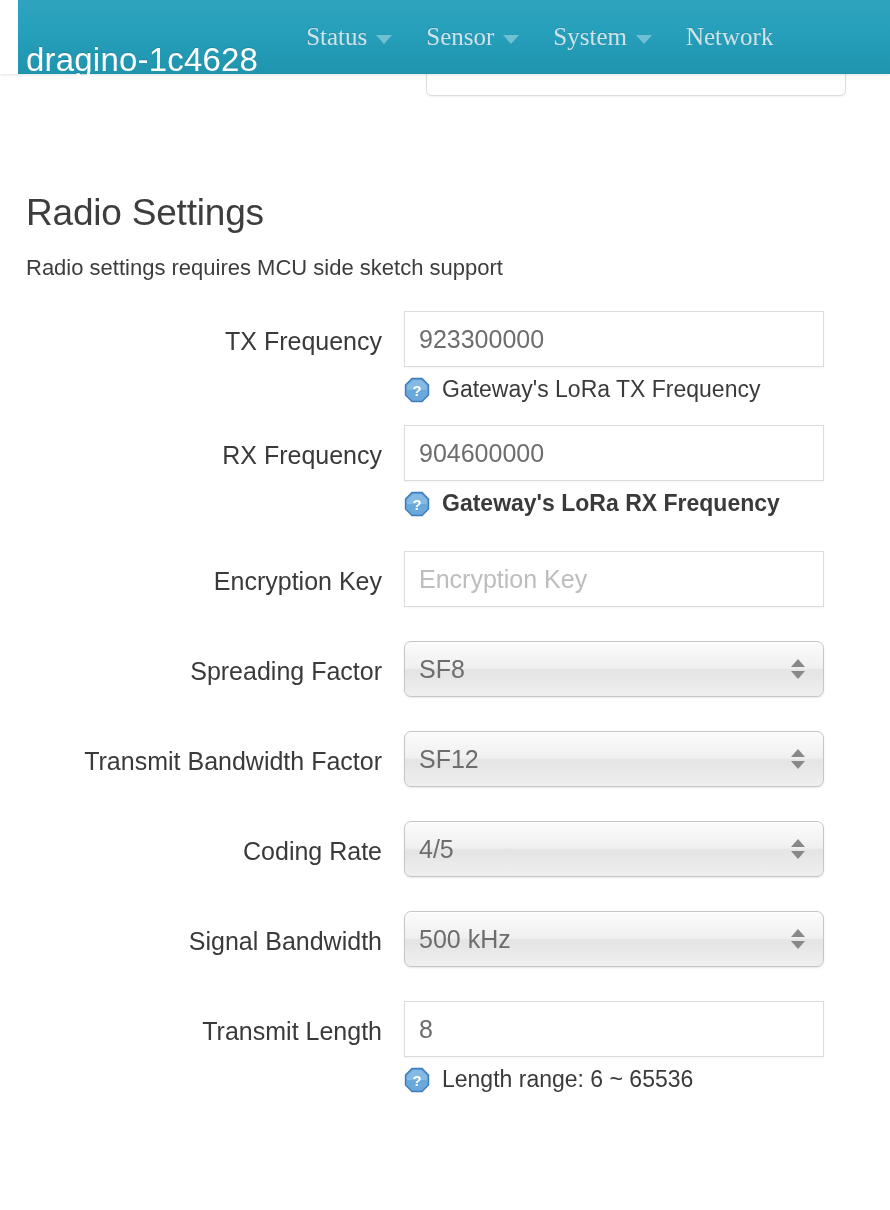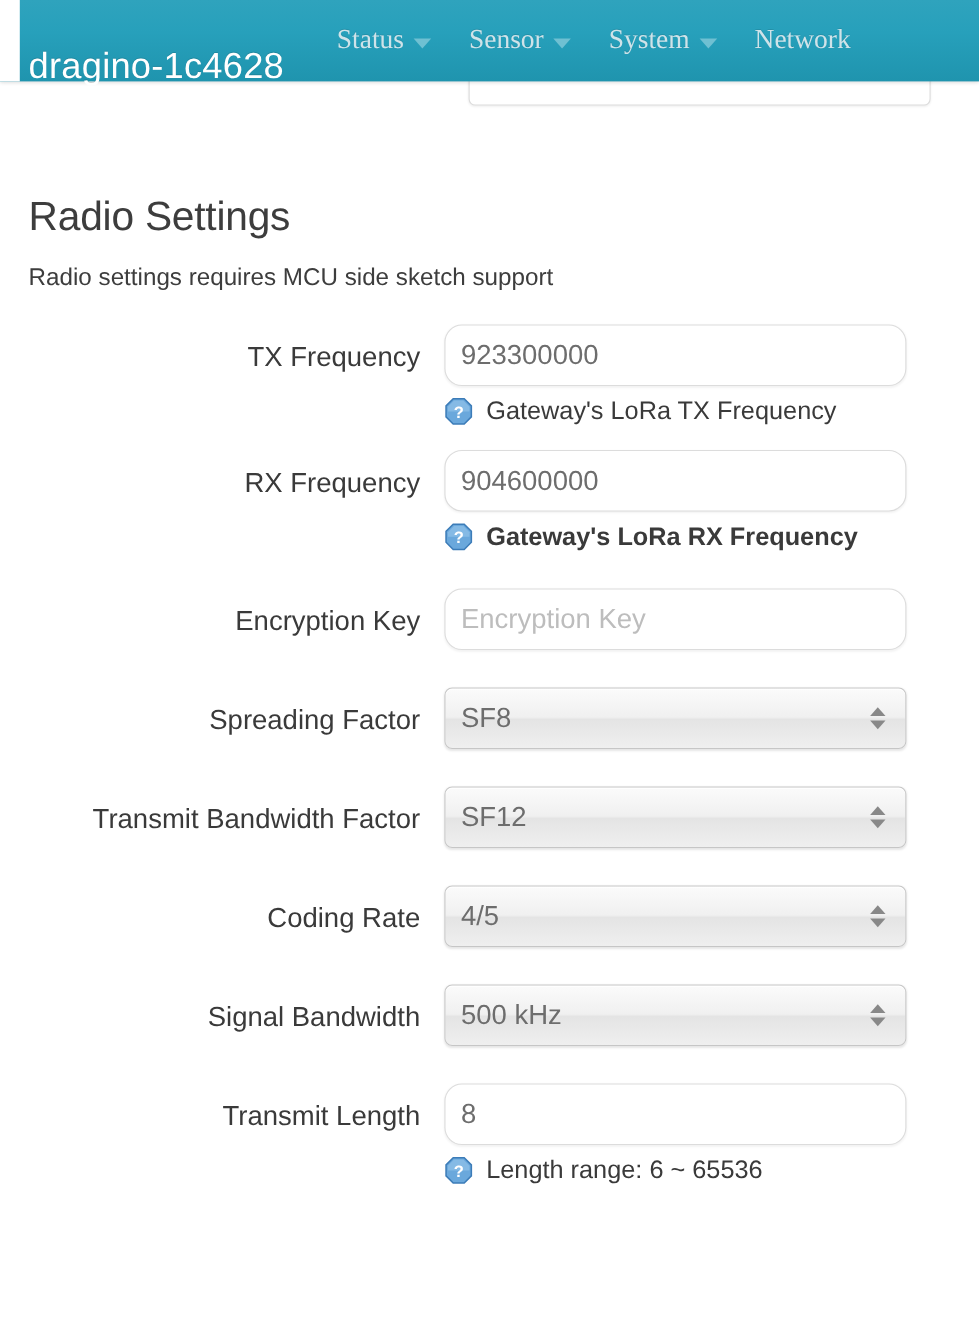--- a/index.html
+++ b/index.html
@@ -102,21 +102,21 @@
     width: 0; height: 0;
     border-left: 8px solid transparent;
     border-right: 8px solid transparent;
     border-top: 9px solid #6fc0d2;
     margin-top: 5px;
   }
 
   
   .content {
     position: absolute;
-    top: 62px; left: 0;
+    top: 78px; left: 0;
     width: 882px;
   }
 
   .section-head { padding: 114px 0 0 26px; }
   h1.section-title {
     margin: 0;
     font-size: 37px;
     font-weight: 400;
     color: #3d3d3d;
     letter-spacing: -0.2px;
@@ -153,21 +153,21 @@
   input.txt {
     display: block;
     width: 420px;
     height: 56px;
     padding: 0 14px;
     font-family: "Liberation Sans", sans-serif;
     font-size: 25px;
     color: #6d6d6d;
     background: #ffffff;
     border: 1px solid #dcdcdc;
-    border-radius: 16px;
+    border-radius: 0;
     box-shadow: 0 1px 2px rgba(0,0,0,0.05);
     outline: none;
   }
   input.txt::placeholder { color: #bdbdbd; }
 
   .sel-wrap {
     position: relative;
     width: 420px;
     height: 56px;
   }

